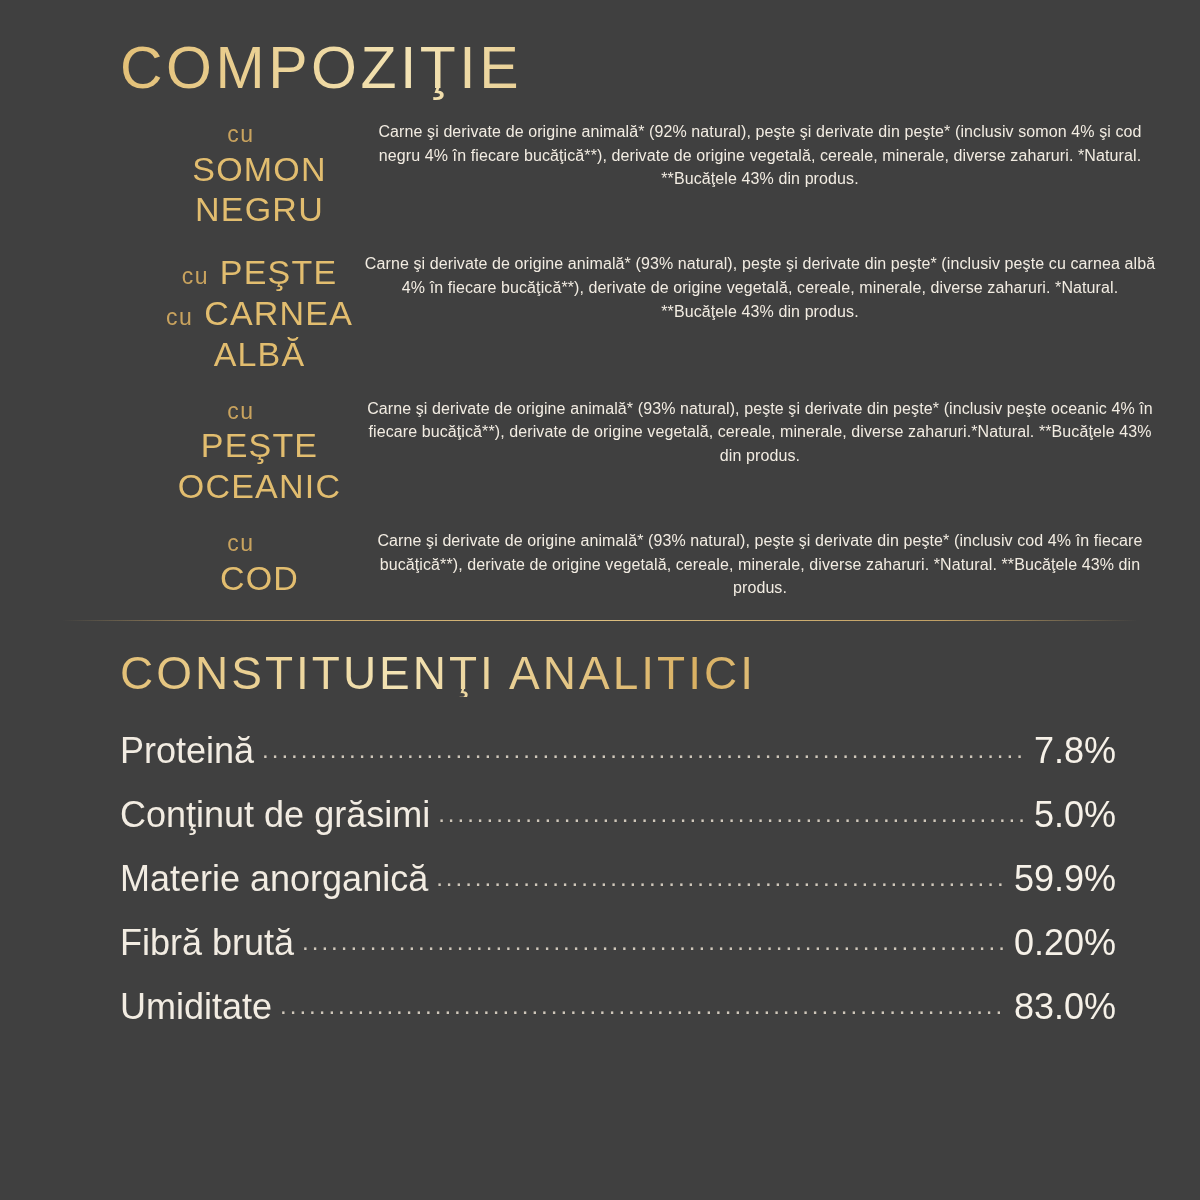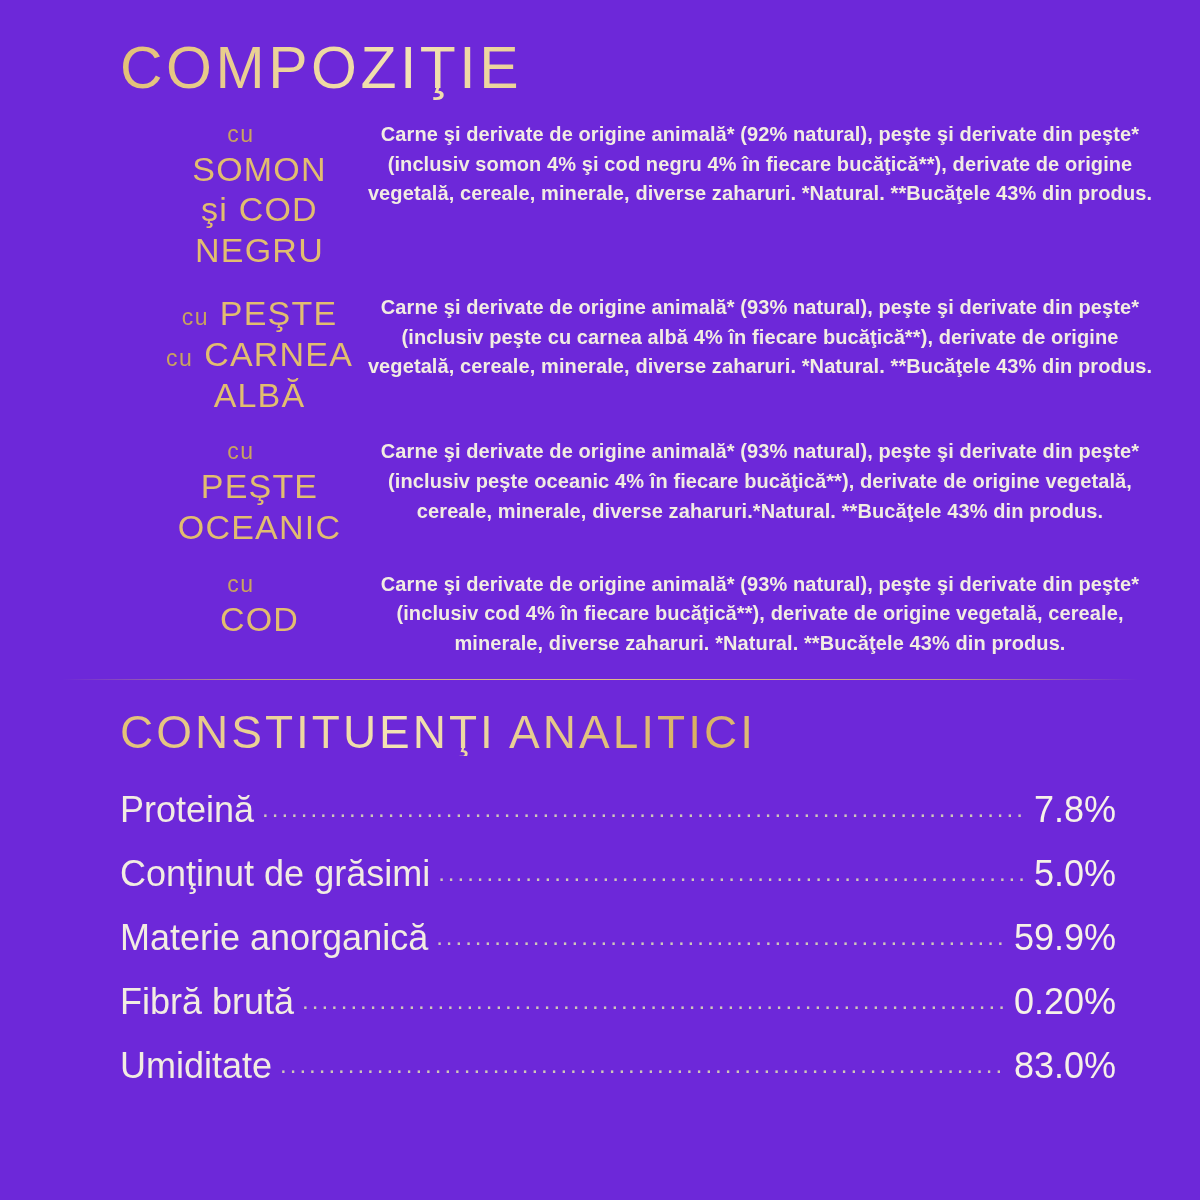--- a/index.html
+++ b/index.html
@@ -10,21 +10,21 @@
     width: 1200px;
     height: 1200px;
     background: #0a0705;
     font-family: "Liberation Sans", sans-serif;
     overflow: hidden;
   }
   .page {
     position: relative;
     width: 1200px;
     height: 1200px;
-    background: #6d28d9;
+    background: #404040;
     box-sizing: border-box;
   }
 
   
   .composition {
     padding: 38px 44px 0 118px;
   }
   .section-title {
     font-family: "Liberation Sans", sans-serif;
     font-size: 59px;
@@ -68,25 +68,24 @@
     margin-left: 37px;
   }
   .variant-name .inline-cu {
     font-size: 23px;
     letter-spacing: 1.6px;
     color: #c9a35e;
   }
   .variant-desc {
     flex: 1;
     color: #f2ece2;
-    font-size: 20px;
+    font-size: 16px;
     line-height: 1.48;
     letter-spacing: 0.1px;
     padding-top: 2px;
-    font-weight: bold;
   }
 
   
   .divider {
     height: 1px;
     margin: 18px 62px 0 62px;
     background: linear-gradient(90deg, rgba(205,165,95,0) 0%, rgba(214,176,107,0.85) 18%, rgba(230,198,131,0.95) 50%, rgba(214,176,107,0.85) 82%, rgba(205,165,95,0) 100%);
   }
 
   
@@ -142,21 +141,20 @@
 
 <div class="page">
 
   <section class="composition">
     <h1 class="section-title title-gold">COMPOZIŢIE</h1>
 
     <div class="variant-row">
       <div class="variant-name">
         <span class="cu">cu</span>
         <span class="big">SOMON</span>
-        <span class="big">şi COD</span>
         <span class="big">NEGRU</span>
       </div>
       <div class="variant-desc">Carne şi derivate de origine animală* (92% natural), peşte şi derivate din peşte* (inclusiv somon 4% şi cod negru 4% în fiecare bucăţică**), derivate de origine vegetală, cereale, minerale, diverse zaharuri. *Natural. **Bucăţele 43% din produs.</div>
     </div>
 
     <div class="variant-row">
       <div class="variant-name">
         <span class="big"><span class="inline-cu">cu</span> <span>PEŞTE</span></span>
         <span class="big"><span class="inline-cu">cu</span> <span>CARNEA</span></span>
         <span class="big">ALBĂ</span>

